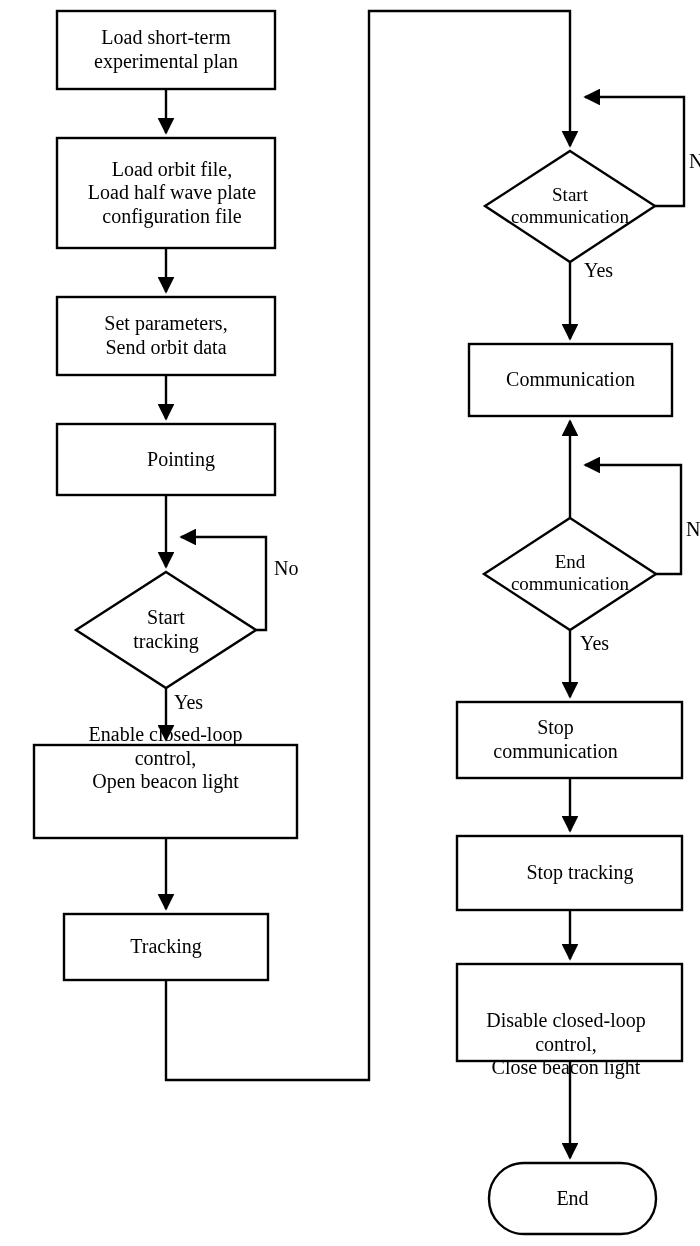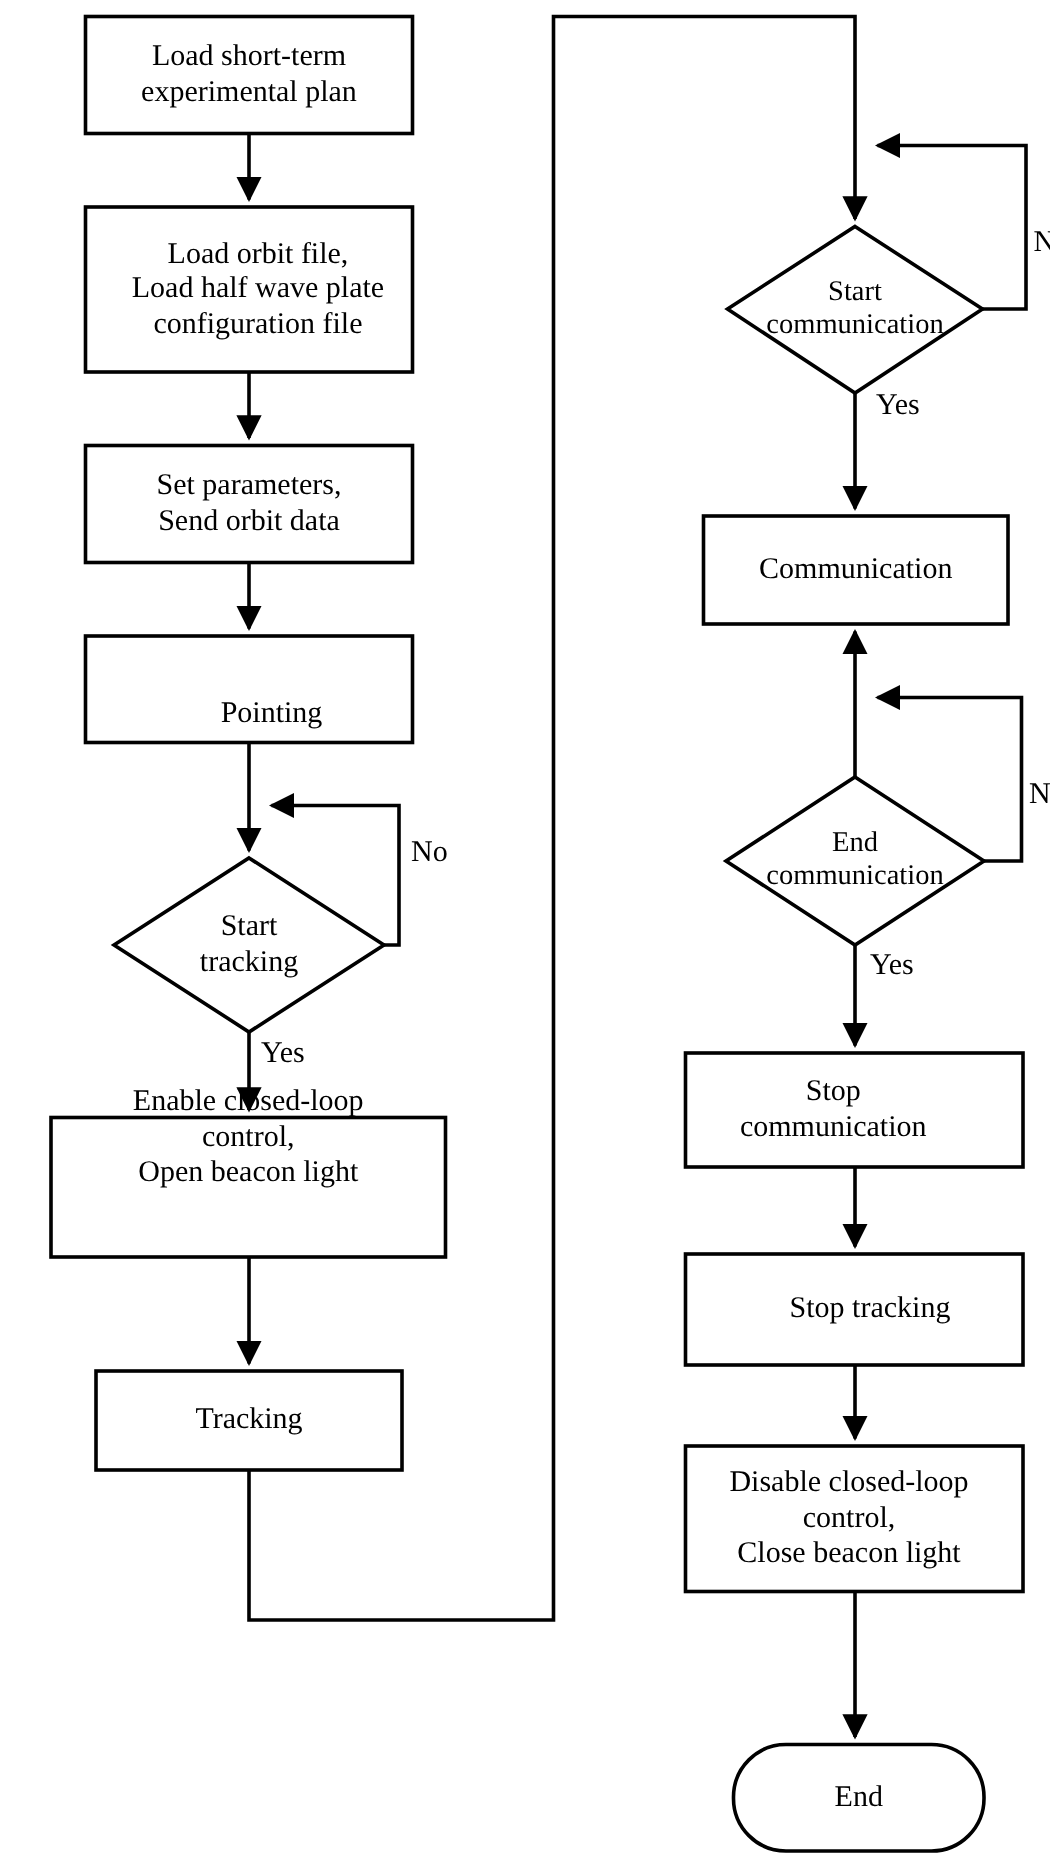--- a/index.html
+++ b/index.html
@@ -95,37 +95,37 @@
     </g>
   </svg>
 
   <div class="nodeText sz20" style="left:33px;  top:11px;  width:218px; height:78px;">Load short-term
 experimental plan</div>
   <div class="nodeText sz20" style="left:39px;  top:138px; width:218px; height:110px;">Load orbit file,
 Load half wave plate
 configuration file</div>
   <div class="nodeText sz20" style="left:33px;  top:297px; width:218px; height:78px;">Set parameters,
 Send orbit data</div>
-  <div class="nodeText sz20" style="left:33px;  top:432px; width:218px; height:87px;padding-left:15px;">Pointing</div>
+  <div class="nodeText sz20" style="left:33px;  top:416px; width:218px; height:87px;padding-left:15px;">Pointing</div>
   <div class="nodeText sz20" style="left:72px;  top:574px; width:140px; height:112px;">Start
 tracking</div>
   <div class="nodeText sz20" style="left:10px;  top:712px; width:263px; height:93px;">Enable closed-loop
 control,
 Open beacon light</div>
   <div class="nodeText sz20" style="left:40px;  top:914px; width:204px; height:66px;">Tracking</div>
 
   <div class="nodeText sz19" style="left:446px; top:154px; width:200px; height:104px;">Start
 communication</div>
   <div class="nodeText sz20" style="left:445px; top:344px; width:203px; height:72px;">Communication</div>
   <div class="nodeText sz19" style="left:446px; top:521px; width:200px; height:104px;">End
 communication</div>
   <div class="nodeText sz20" style="left:419px; top:702px; width:225px; height:76px;">Stop
 communication</div>
   <div class="nodeText sz20" style="left:433px; top:836px; width:246px; height:74px;">Stop tracking</div>
-  <div class="nodeText sz20" style="left:433px; top:964px; width:218px; height:97px;">Disable closed-loop
+  <div class="nodeText sz20" style="left:433px; top:996px; width:218px; height:97px;">Disable closed-loop
 control,
 Close beacon light</div>
   <div class="nodeText sz20" style="left:465px; top:1163px; width:167px; height:71px;">End</div>
 
   <div class="edgeLabel sz20" style="left:250px; top:557px;">No</div>
   <div class="edgeLabel sz20" style="left:150px; top:691px;">Yes</div>
   <div class="edgeLabel sz20" style="left:665px; top:150px;">No</div>
   <div class="edgeLabel sz20" style="left:560px; top:259px;">Yes</div>
   <div class="edgeLabel sz20" style="left:662px; top:518px;">No</div>
   <div class="edgeLabel sz20" style="left:556px; top:632px;">Yes</div>

